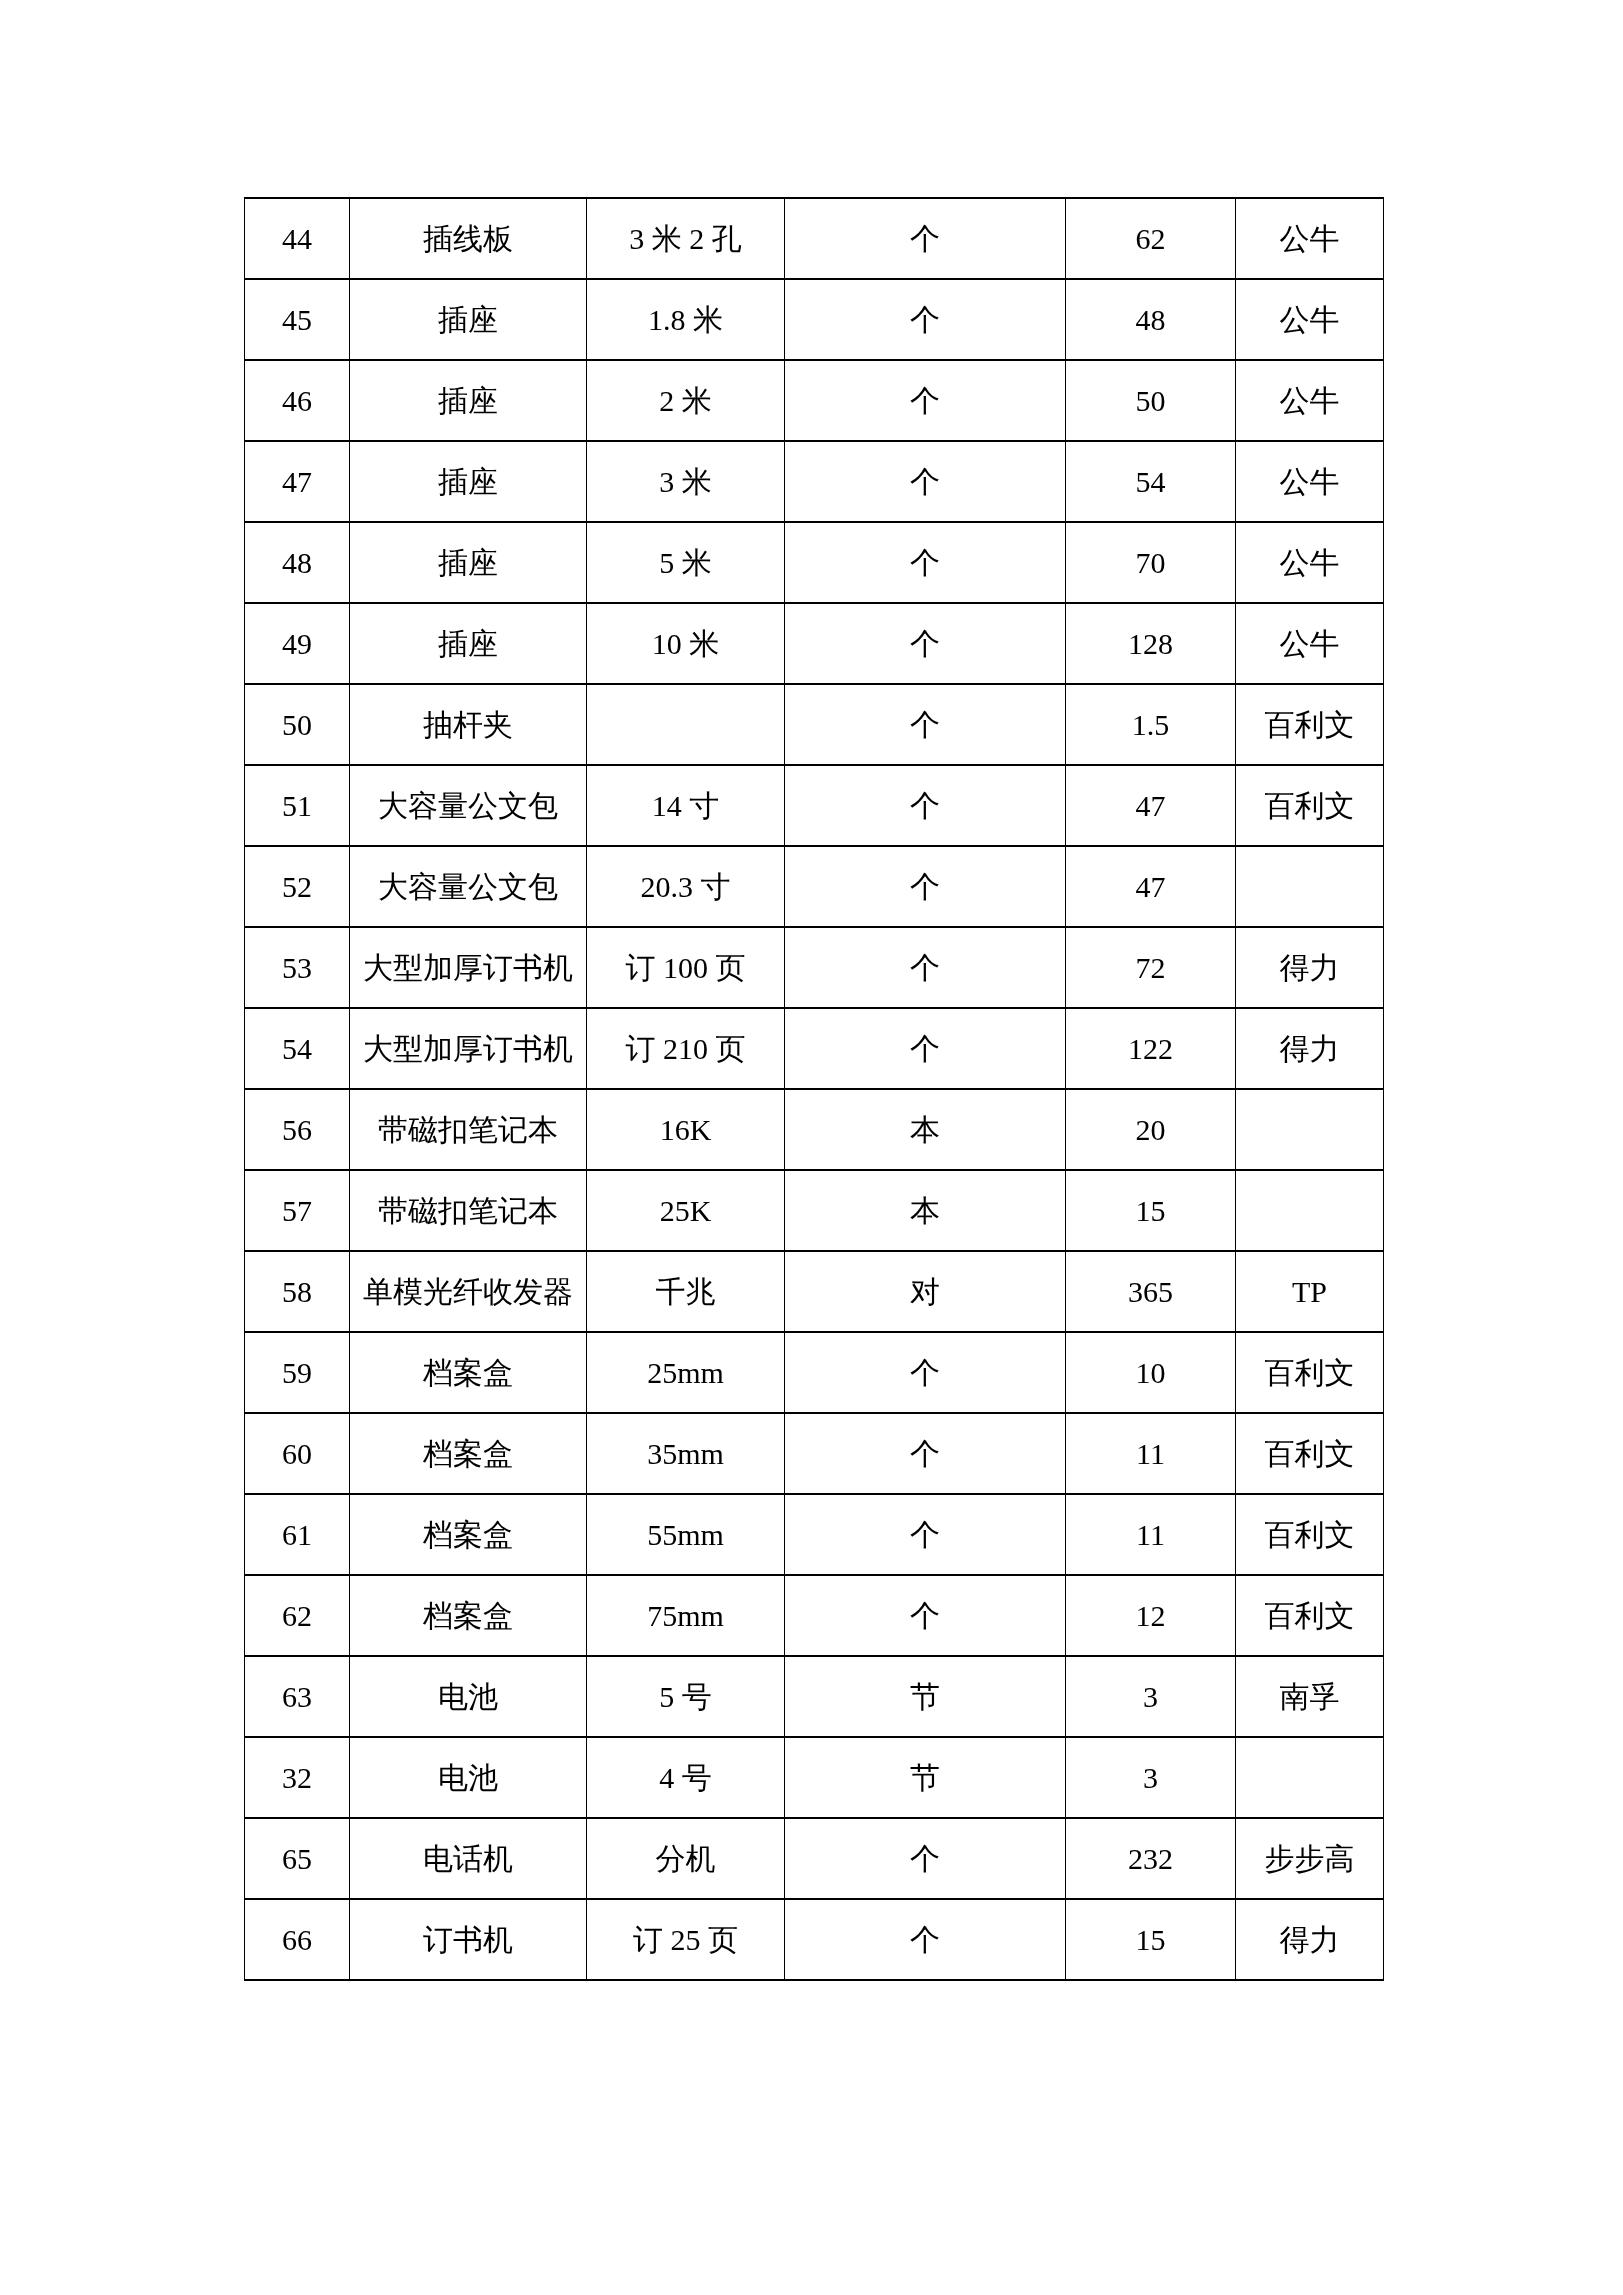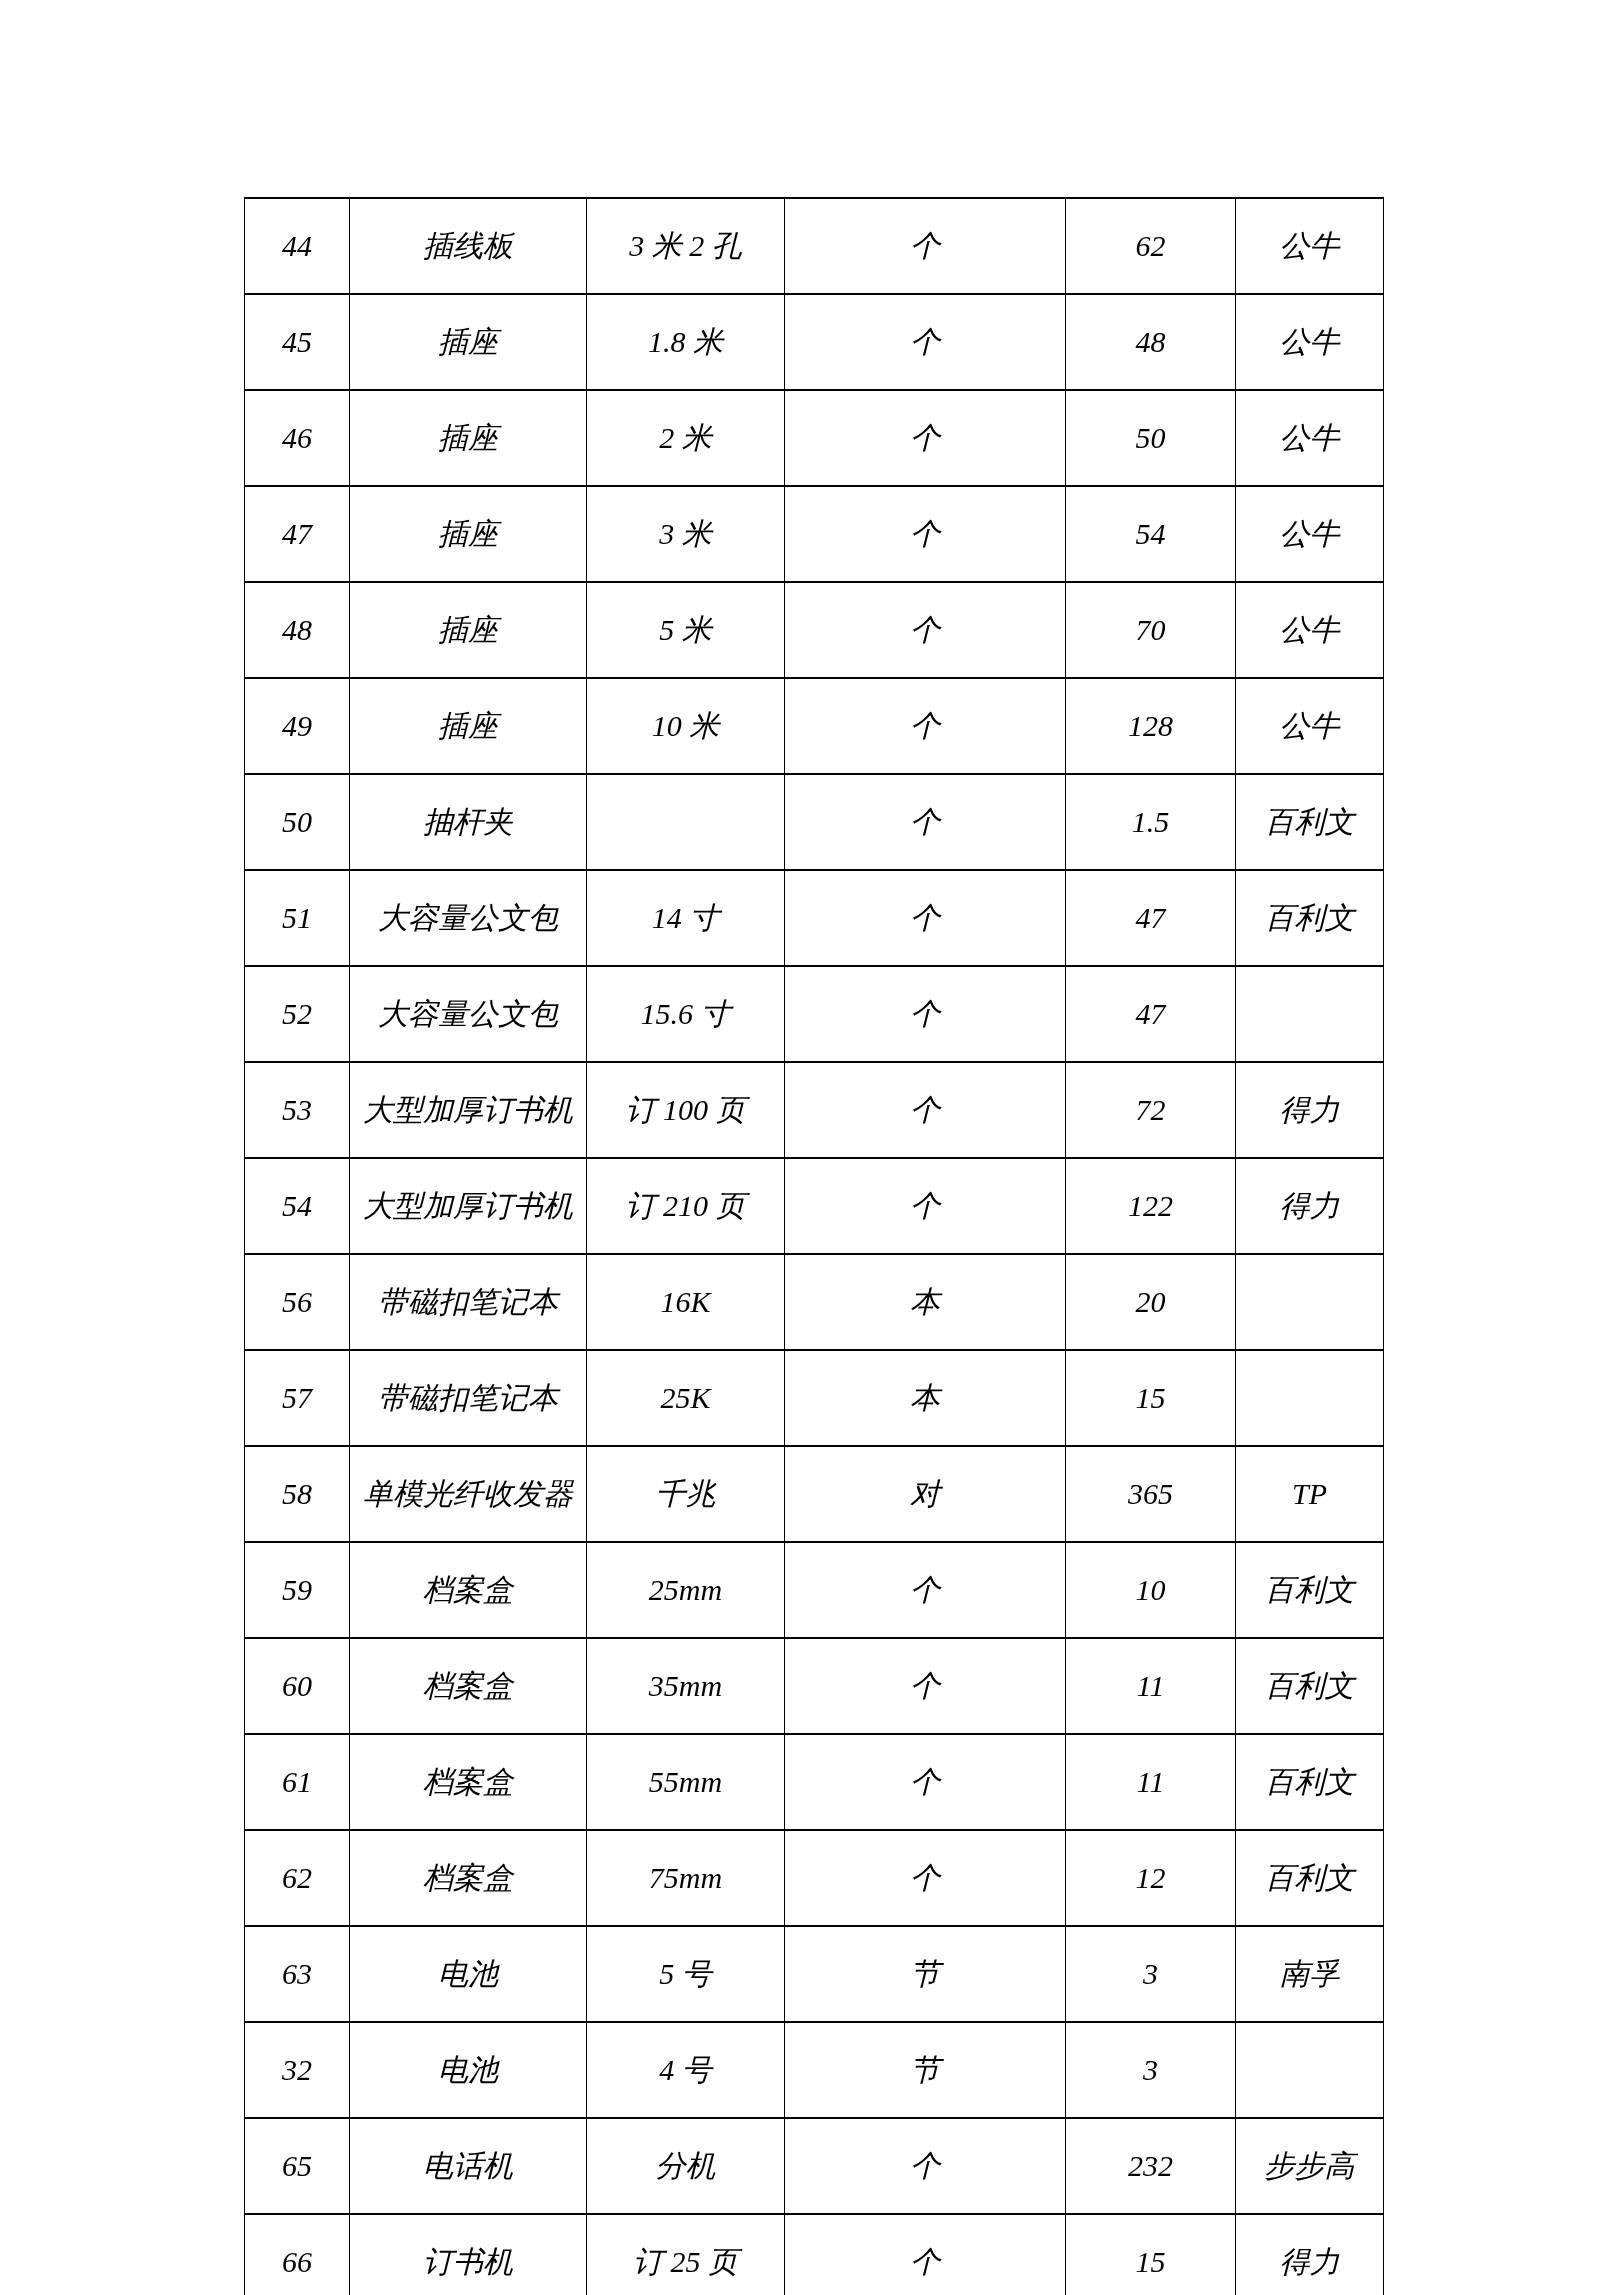--- a/index.html
+++ b/index.html
@@ -29,22 +29,21 @@
     border-bottom: 2px solid #000000;
     text-align: center;
     vertical-align: middle;
     font-size: 30px;
     line-height: 1.2;
     padding: 0;
     overflow: hidden;
     white-space: nowrap;
   }
   .price-table tr {
-    height: 96px;
-    font-style: italic;
+    height: 81px;
   }
   .col-no    { width: 105px; }
   .col-name  { width: 237px; }
   .col-spec  { width: 198px; }
   .col-unit  { width: 281px; }
   .col-price { width: 170px; }
   .col-brand { width: 148px; }
 </style>
 </head>
 <body>
@@ -120,21 +119,21 @@
     <td>51</td>
     <td>大容量公文包</td>
     <td>14 寸</td>
     <td>个</td>
     <td>47</td>
     <td>百利文</td>
   </tr>
         <tr>
     <td>52</td>
     <td>大容量公文包</td>
-    <td>15.6 寸</td>
+    <td>20.3 寸</td>
     <td>个</td>
     <td>47</td>
     <td>&nbsp;</td>
   </tr>
         <tr>
     <td>53</td>
     <td>大型加厚订书机</td>
     <td>订 100 页</td>
     <td>个</td>
     <td>72</td>

